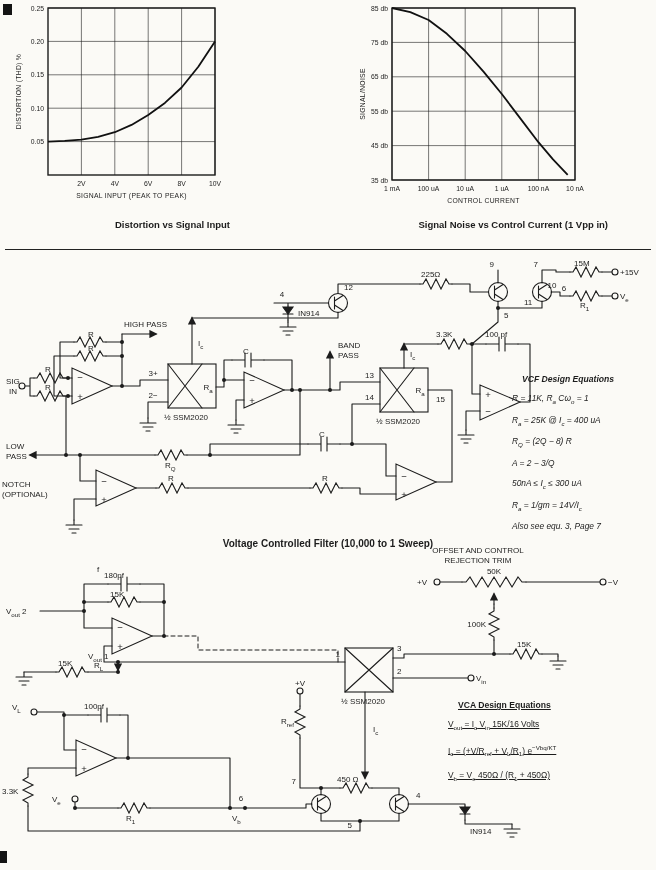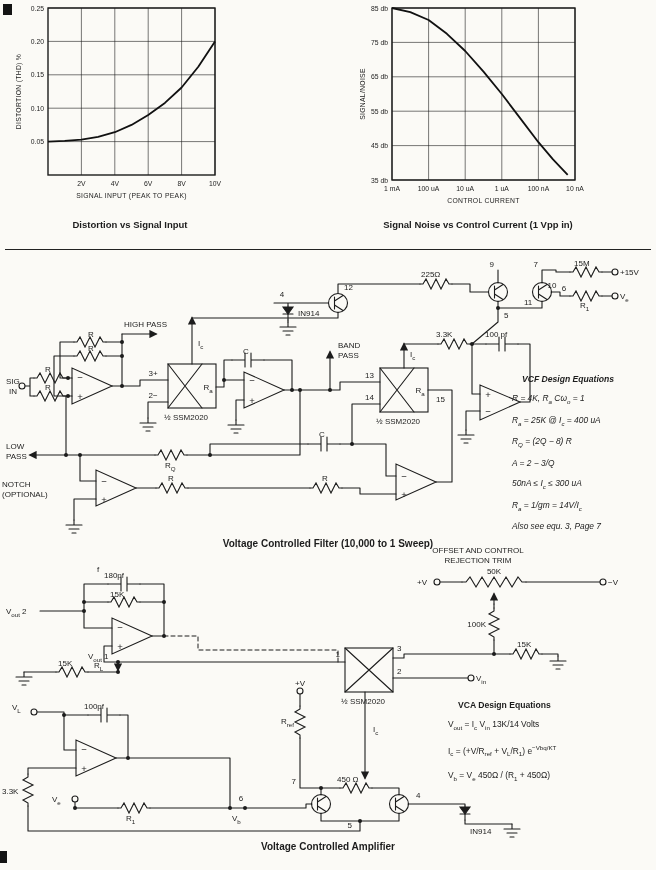--- a/index.html
+++ b/index.html
@@ -11,21 +11,21 @@
   .grid{stroke:#1c1c1c;stroke-width:0.6;}
   .frame{fill:none;stroke:#1c1c1c;stroke-width:1.4;}
   .curve{fill:none;stroke:#111;stroke-width:1.8;stroke-linejoin:round;}
   .tick{font-size:6.8px;}
   .axl{font-size:6.8px;letter-spacing:.3px;}
   .am{text-anchor:middle;} .ae{text-anchor:end;}
   .pm{font-size:9.5px;text-anchor:middle;}
   tspan.sb{font-size:6.2px;}
   .dot{fill:#1c1c1c;stroke:none;}
   .term{fill:#fbfaf6;stroke:#1c1c1c;stroke-width:1.1;}
-  .fig-title{position:absolute;font-weight:bold;font-size:9.5px;text-align:center;}
+  .fig-title{position:absolute;font-weight:bold;font-size:9.5px;text-align:right;}
   .sec-title{position:absolute;left:0;width:656px;text-align:center;font-weight:bold;font-size:10px;}
   .eq{position:absolute;font-size:8.4px;}
   .eq-title{font-weight:bold;font-size:8.6px;margin:0 0 9px 10px;white-space:nowrap;}
   .eq-line{margin-bottom:10px;white-space:nowrap;}
   .eq-vca .eq-line{margin-bottom:13px;}
   sub{font-size:6.2px;} sup{font-size:6.2px;}
   .rule{position:absolute;left:5px;top:249px;width:646px;border-top:1.6px solid #222;}
   .mark{position:absolute;background:#141414;}
 </style>
 </head>
@@ -311,21 +311,21 @@
       <text x="574" y="266">15M</text>
       <text x="620" y="275">+15V</text>
       <text x="580" y="308"><tspan>R</tspan><tspan class="sb" dy="2.5">1</tspan></text>
       <text x="620" y="299"><tspan>V</tspan><tspan class="sb" dy="2.5">e</tspan></text>
     </g>
   </svg>
 
   <div class="eq" style="left:512px;top:374px;width:128px;font-style:italic;">
     <div class="eq-title">VCF Design Equations</div>
     <div>
-        <div class="eq-line"><span>R = 4K, R</span><sub>a</sub><span> Cω</span><sub>o</sub><span> = 1</span></div>
+        <div class="eq-line"><span>R = 11K, R</span><sub>a</sub><span> Cω</span><sub>o</sub><span> = 1</span></div>
         <div class="eq-line"><span>R</span><sub>a</sub><span> = 25K @ I</span><sub>c</sub><span> = 400 uA</span></div>
         <div class="eq-line"><span>R</span><sub>Q</sub><span> = (2Q − 8) R</span></div>
         <div class="eq-line"><span>A = 2 − 3/Q</span></div>
         <div class="eq-line"><span>50nA ≤ I</span><sub>c</sub><span> ≤ 300 uA</span></div>
         <div class="eq-line"><span>R</span><sub>a</sub><span> = 1/gm = 14V/I</span><sub>c</sub></div>
         <div class="eq-line"><span>Also see equ. 3, Page 7</span></div>
       </div>
   </div>
 
   <div class="sec-title" style="top:538px;">Voltage Controlled Filter (10,000 to 1 Sweep)</div>
@@ -460,24 +460,23 @@
       <text x="470" y="834">IN914</text>
 
       <text x="340" y="657" class="ae">1</text>
       <text x="397" y="674">2</text>
       <text x="397" y="651">3</text>
       <text x="476" y="681"><tspan>V</tspan><tspan class="sb" dy="2.5">in</tspan></text>
       <text x="341" y="704">½ SSM2020</text>
     </g>
   </svg>
 
-  <div class="eq eq-vca" style="left:448px;top:700px;width:206px;">
+  <div class="eq eq-vca" style="left:448px;top:700px;width:206px;text-decoration:underline;">
     <div class="eq-title">VCA Design Equations</div>
     <div>
-        <div class="eq-line"><span>V</span><sub>out</sub><span> = I</span><sub>c</sub><span> V</span><sub>in</sub><span> 13K/14 Volts</span></div>
+        <div class="eq-line"><span>V</span><sub>out</sub><span> = I</span><sub>c</sub><span> V</span><sub>in</sub><span> 15K/16 Volts</span></div>
         <div class="eq-line"><span>I</span><sub>c</sub><span> = (+V/R</span><sub>ref</sub><span> + V</span><sub>L</sub><span>/R</span><sub>1</sub><span>) e</span><sup>−Vbq/KT</sup></div>
         <div class="eq-line"><span>V</span><sub>b</sub><span> = V</span><sub>e</sub><span> 450Ω / (R</span><sub>1</sub><span> + 450Ω)</span></div>
       </div>
   </div>
 
-  <div class="sec-title" style="top:841px;">Voltage Controlled Amplifier</div>
 
 </div>
 
 </body></html>

